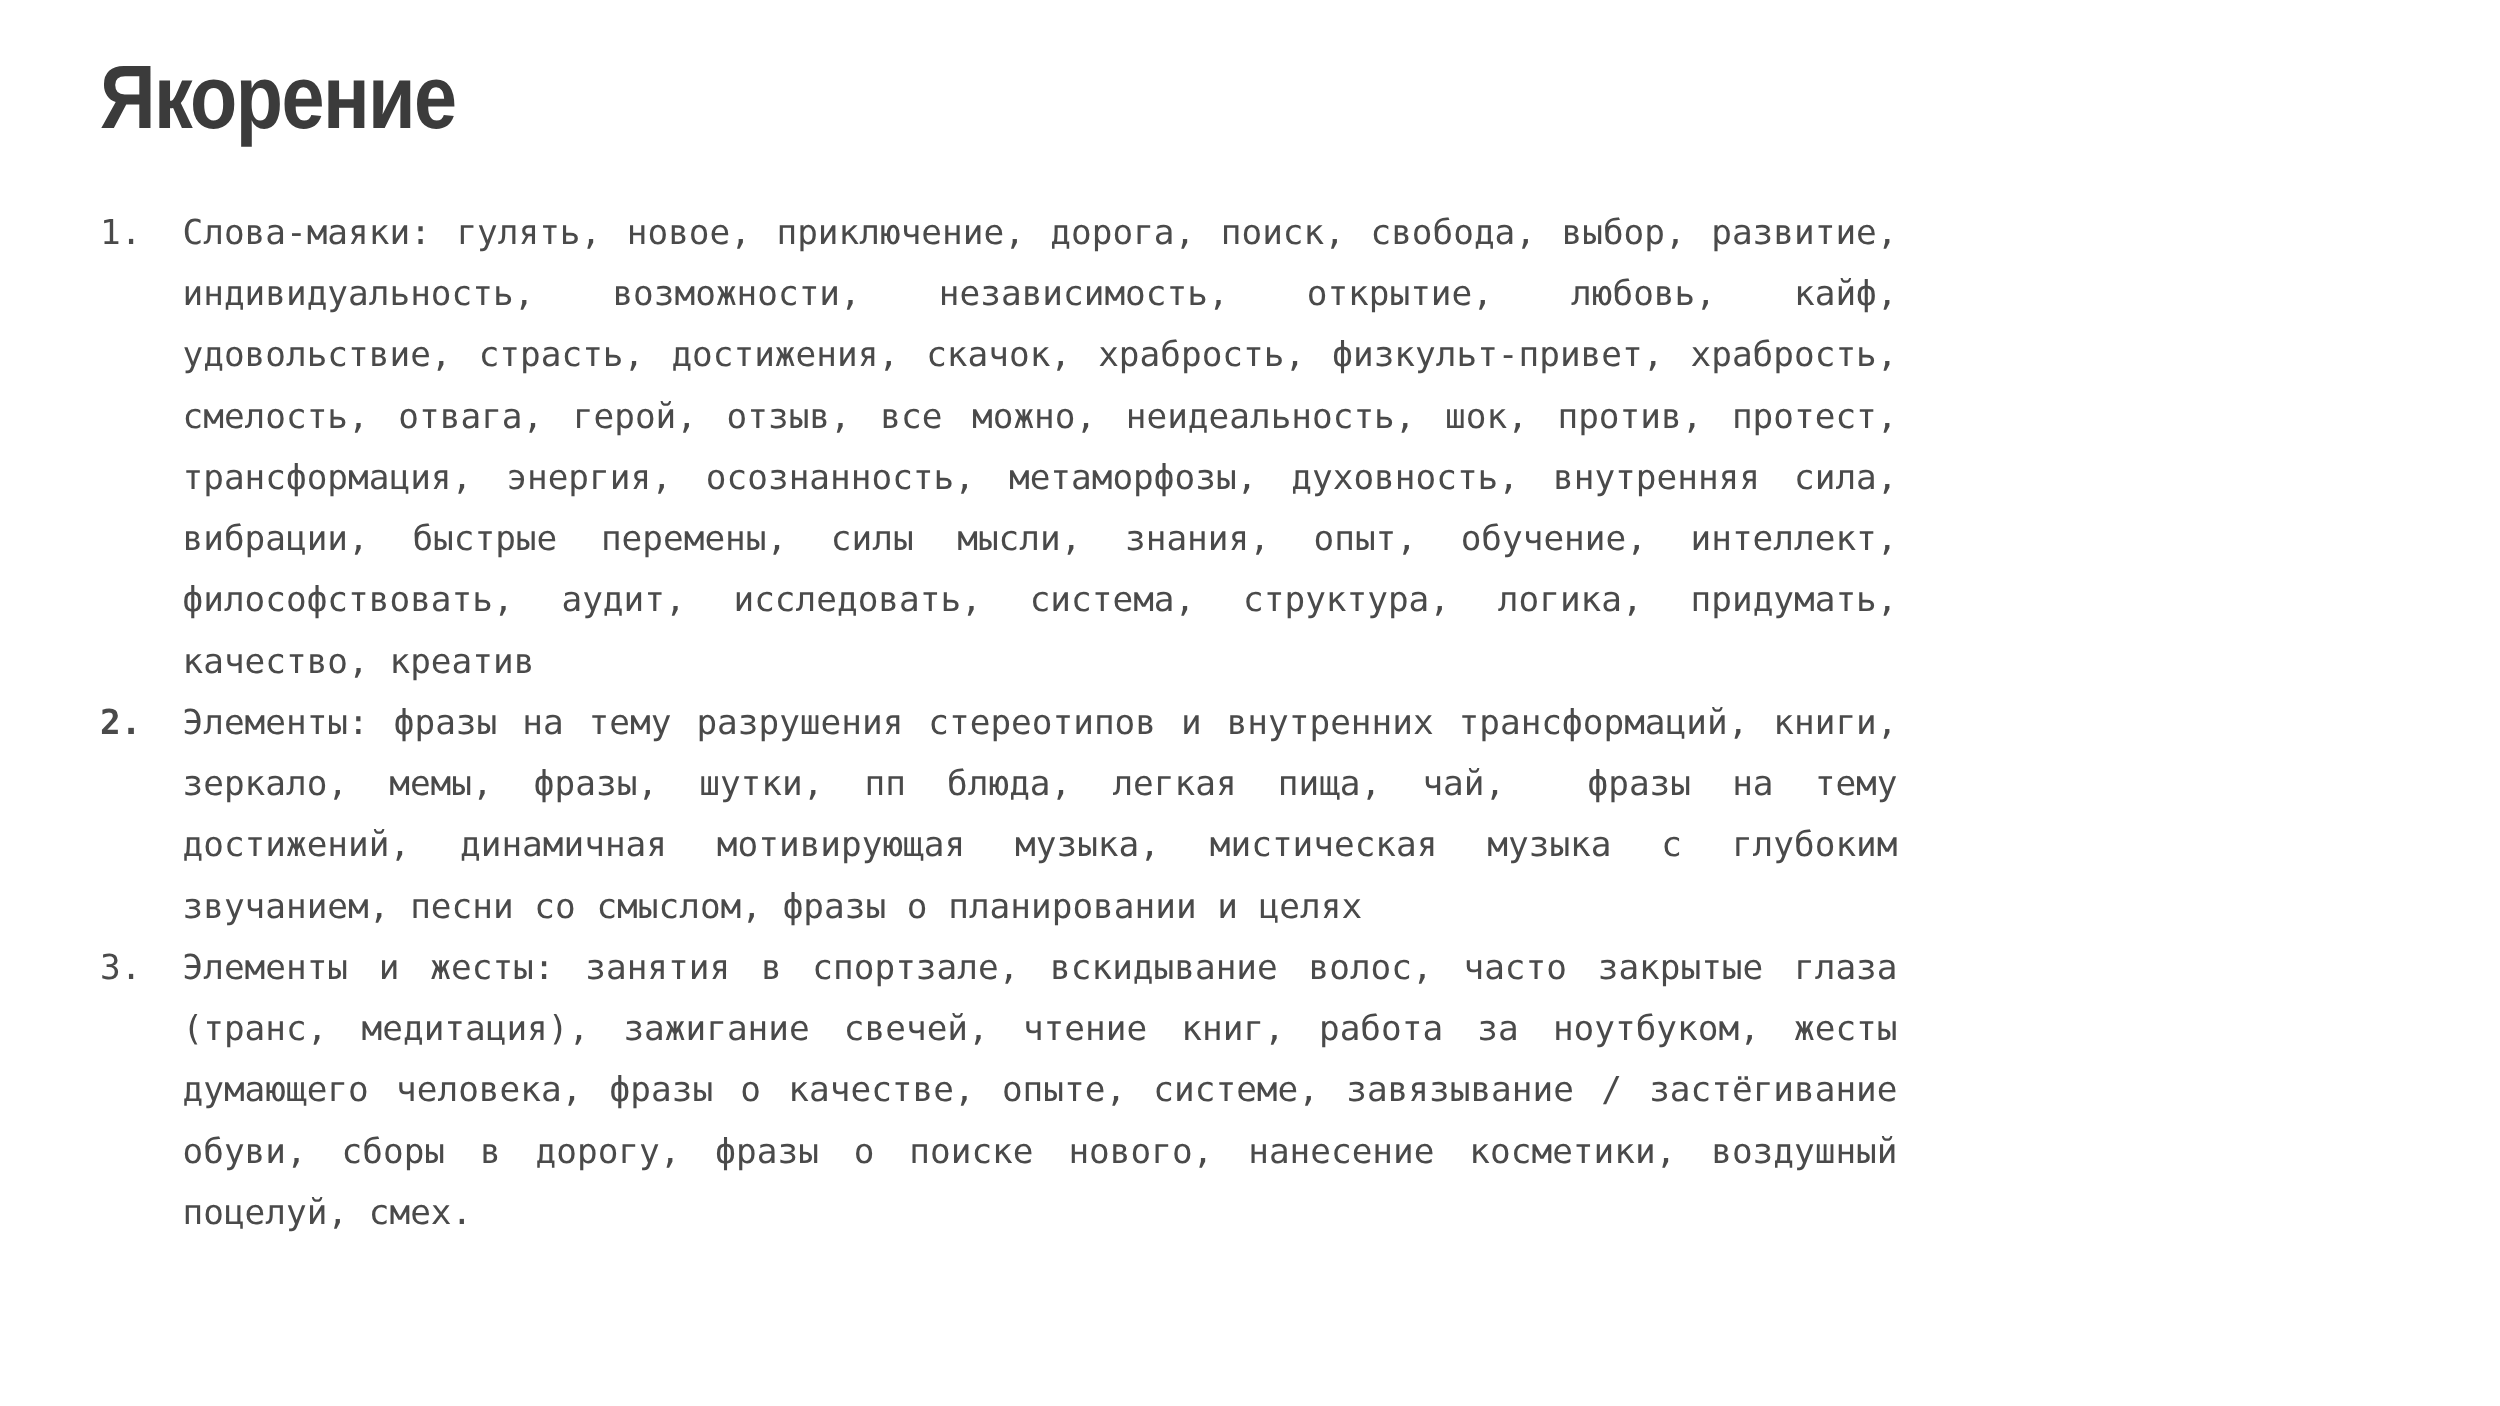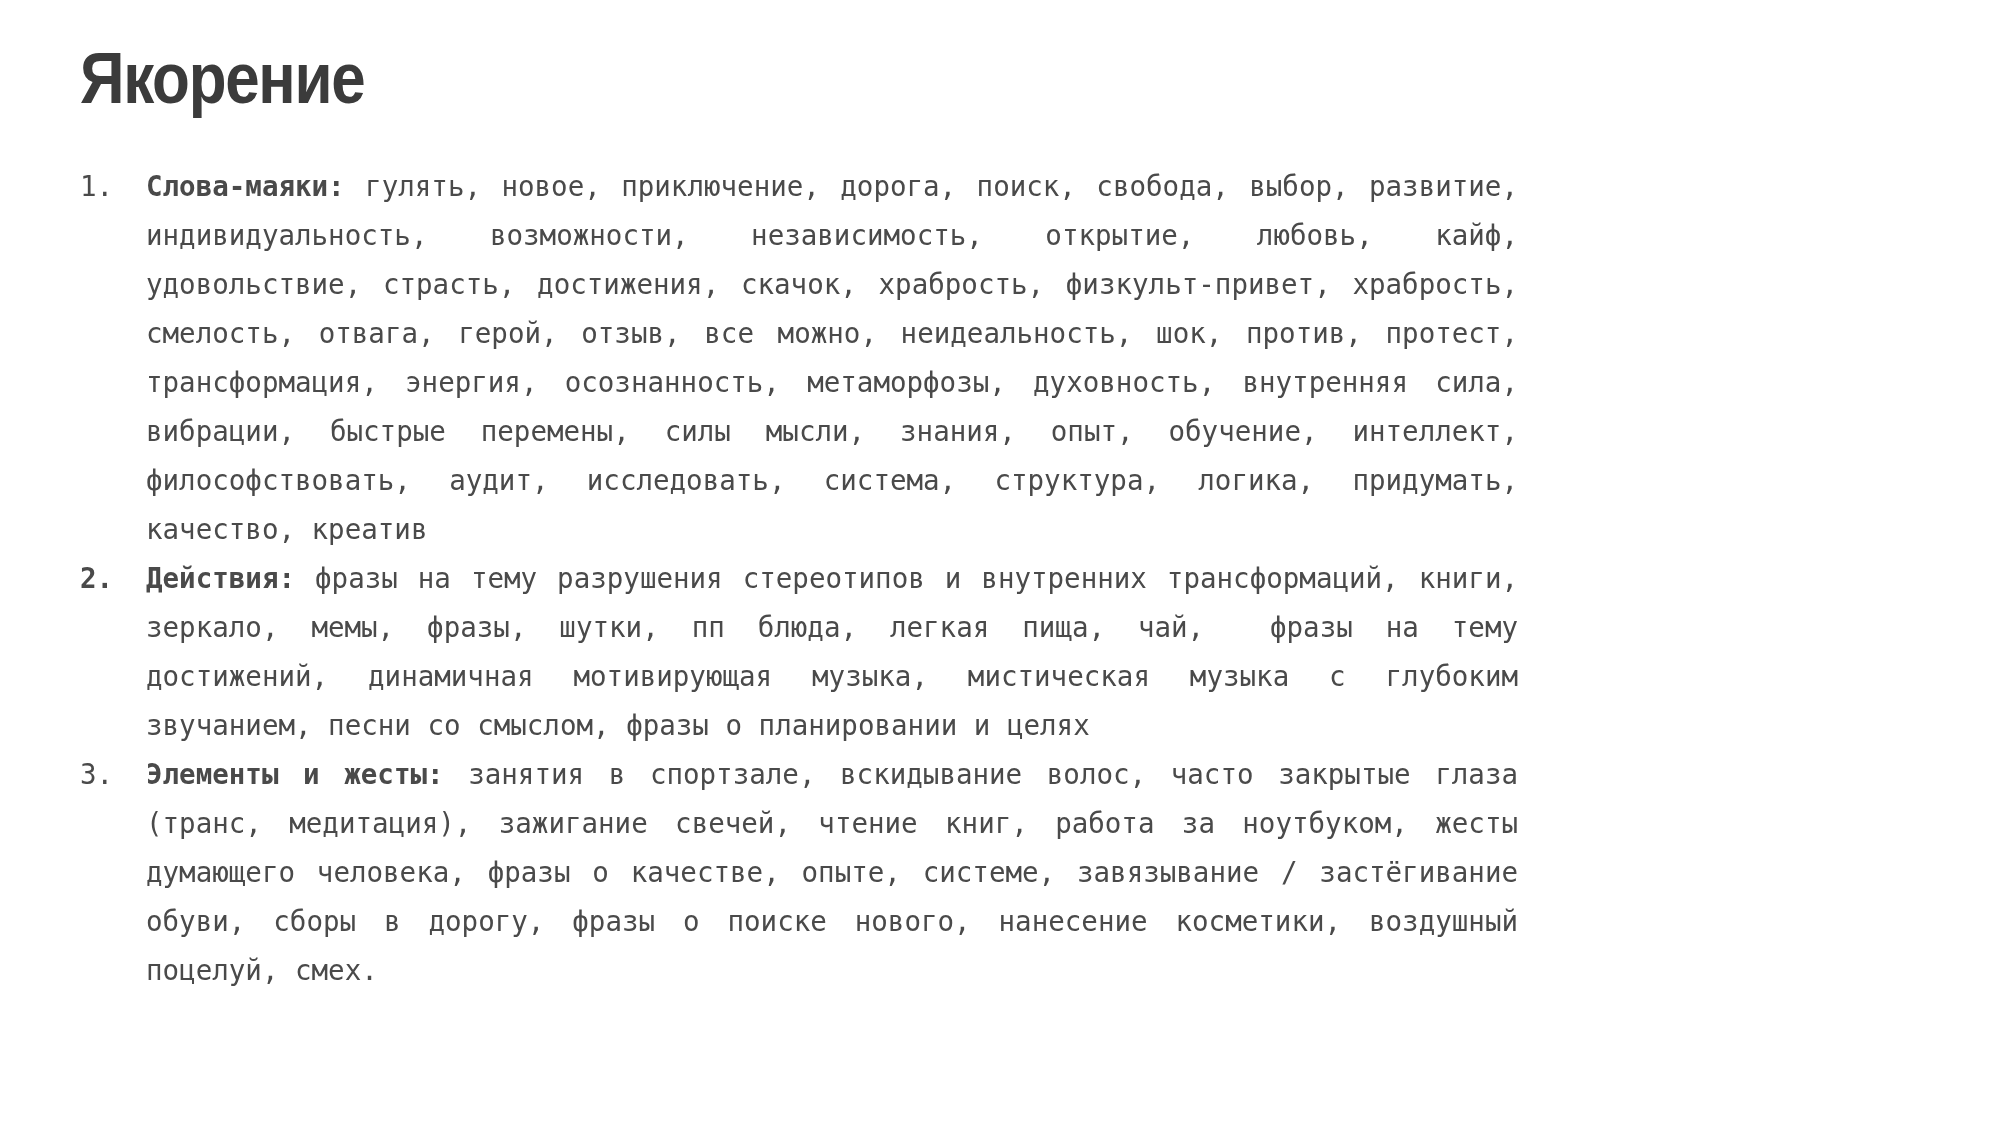--- a/index.html
+++ b/index.html
@@ -41,21 +41,21 @@
   .item-marker {
     flex: 0 0 66px;
     text-align: left;
     color: #4a4a4a;
   }
   .item-marker.bold { font-weight: 700; }
   .item-body {
     flex: 1 1 auto;
     text-align: justify;
   }
-  .item-label { font-weight: 700; }
+  .item-label { font-weight: 400; }
 </style>
 </head>
 <body>
 
 <div class="page">
 
   <h1 class="doc-title">Якорение</h1>
 
   <div class="numbered-list">
 
@@ -63,21 +63,21 @@
       <div class="item-marker">1.</div>
       <p class="item-body">
         <span class="item-label">Слова-маяки:</span>
         <span>гулять, новое, приключение, дорога, поиск, свобода, выбор, развитие, индивидуальность, возможности, независимость, открытие, любовь, кайф, удовольствие, страсть, достижения, скачок, храбрость, физкульт-привет, храбрость, смелость, отвага, герой, отзыв, все можно, неидеальность, шок, против, протест, трансформация, энергия, осознанность, метаморфозы, духовность, внутренняя сила, вибрации, быстрые перемены, силы мысли, знания, опыт, обучение, интеллект, философствовать, аудит, исследовать, система, структура, логика, придумать, качество, креатив</span>
       </p>
     </div>
 
     <div class="list-item">
       <div class="item-marker bold">2.</div>
       <p class="item-body">
-        <span class="item-label">Действия:</span>
+        <span class="item-label">Элементы:</span>
         <span>фразы на тему разрушения стереотипов и внутренних трансформаций, книги, зеркало, мемы, фразы, шутки, пп блюда, легкая пища, чай,&nbsp; фразы на тему достижений, динамичная мотивирующая музыка, мистическая музыка с глубоким звучанием, песни со смыслом, фразы о планировании и целях</span>
       </p>
     </div>
 
     <div class="list-item">
       <div class="item-marker">3.</div>
       <p class="item-body">
         <span class="item-label">Элементы и жесты:</span>
         <span>занятия в спортзале, вскидывание волос, часто закрытые глаза (транс, медитация), зажигание свечей, чтение книг, работа за ноутбуком, жесты думающего человека, фразы о качестве, опыте, системе, завязывание / застёгивание обуви, сборы в дорогу, фразы о поиске нового, нанесение косметики, воздушный поцелуй, смех.</span>
       </p>

